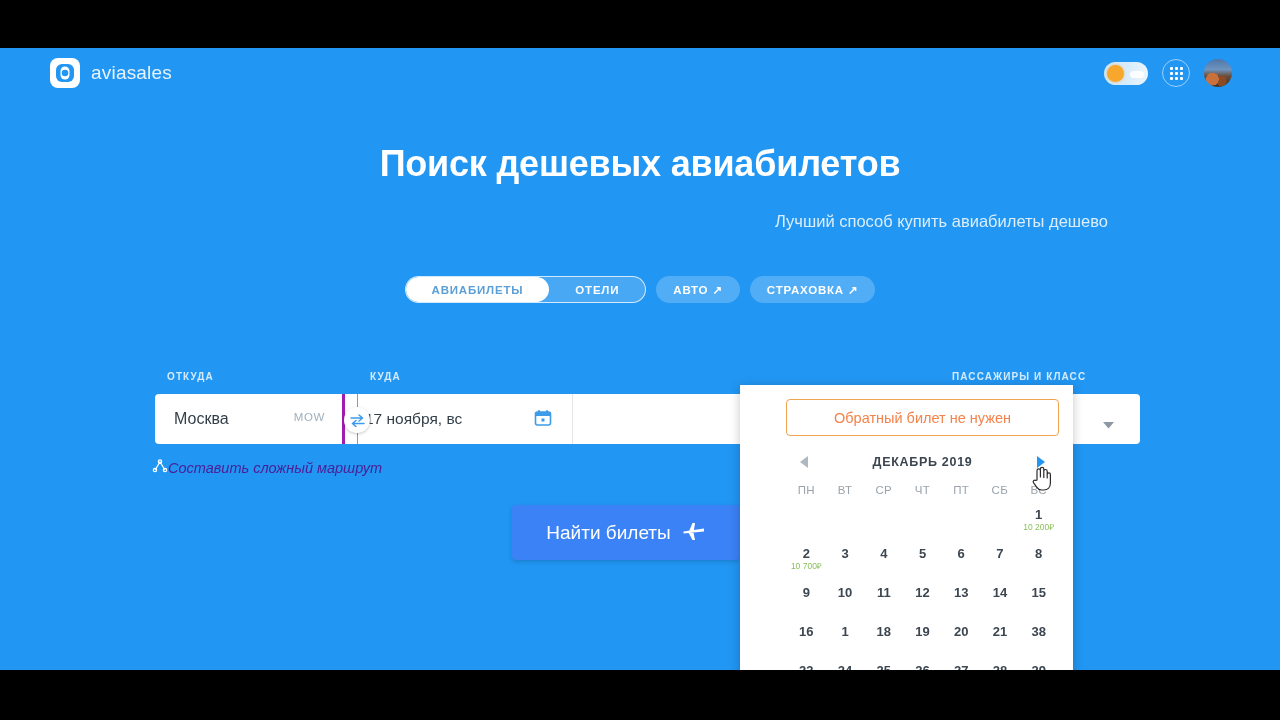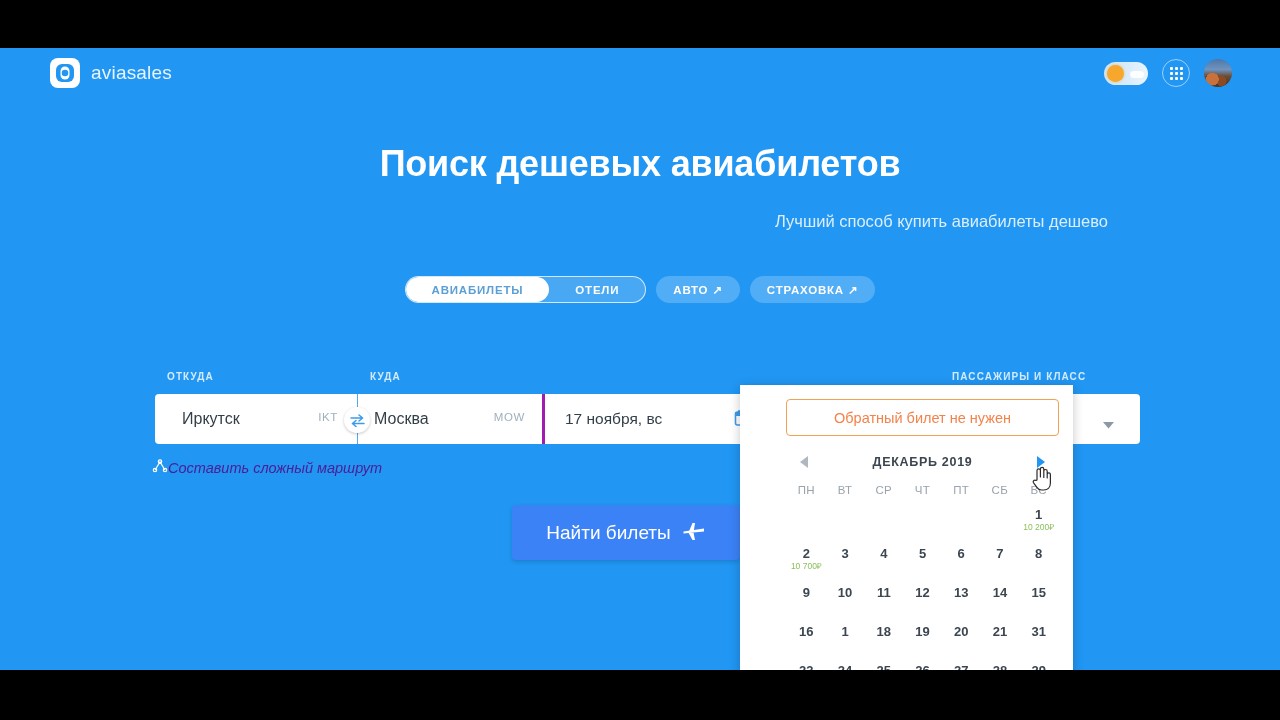--- a/index.html
+++ b/index.html
@@ -224,24 +224,20 @@
       </div>
     </div>
 
     <div class="form-labels">
       <span class="flabel lab-from">ОТКУДА</span>
       <span class="flabel lab-to">КУДА</span>
       <span class="flabel lab-pax">ПАССАЖИРЫ И КЛАСС</span>
     </div>
 
     <div class="searchbar">
-      <div class="field f-from">
-        <span class="city">Иркутск</span>
-        <span class="iata">IKT</span>
-      </div>
       <div class="field f-to">
         <span class="city">Москва</span>
         <span class="iata">MOW</span>
       </div>
       <div class="field f-date">
         <span class="date-text">17 ноября, вс</span>
         <span class="cal-icon">
           <svg width="18" height="18" viewBox="0 0 18 18">
             <rect x="1.5" y="3" width="15" height="13" rx="2" fill="none" stroke="#3e9bea" stroke-width="1.6"></rect>
             <rect x="1.5" y="3" width="15" height="4" fill="#3e9bea"></rect>
@@ -381,21 +377,21 @@
             <div class="day">
               <span class="num">19</span>
             </div>
             <div class="day">
               <span class="num">20</span>
             </div>
             <div class="day">
               <span class="num">21</span>
             </div>
             <div class="day">
-              <span class="num">31</span>
+              <span class="num">38</span>
             </div>
           </div>
           <div class="week">
             <div class="day">
               <span class="num">23</span>
             </div>
             <div class="day">
               <span class="num">24</span>
             </div>
             <div class="day">

